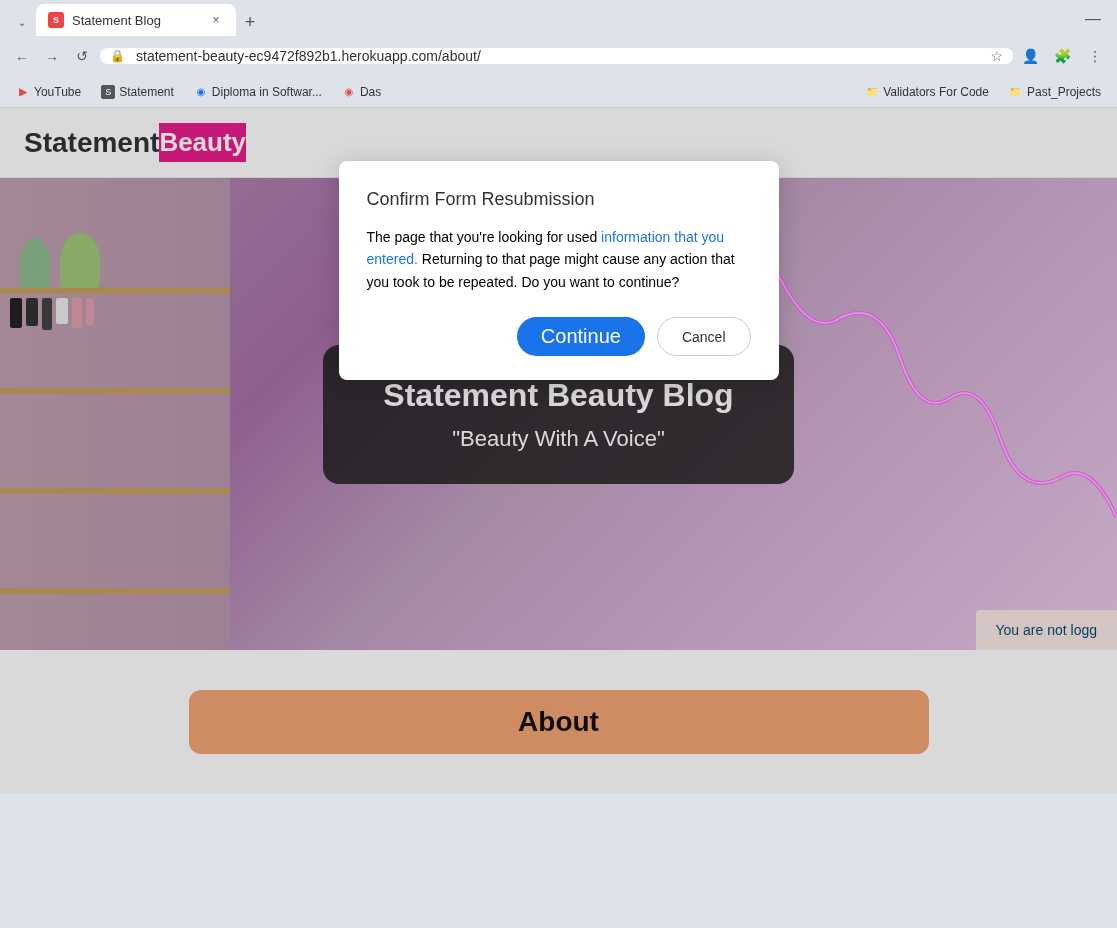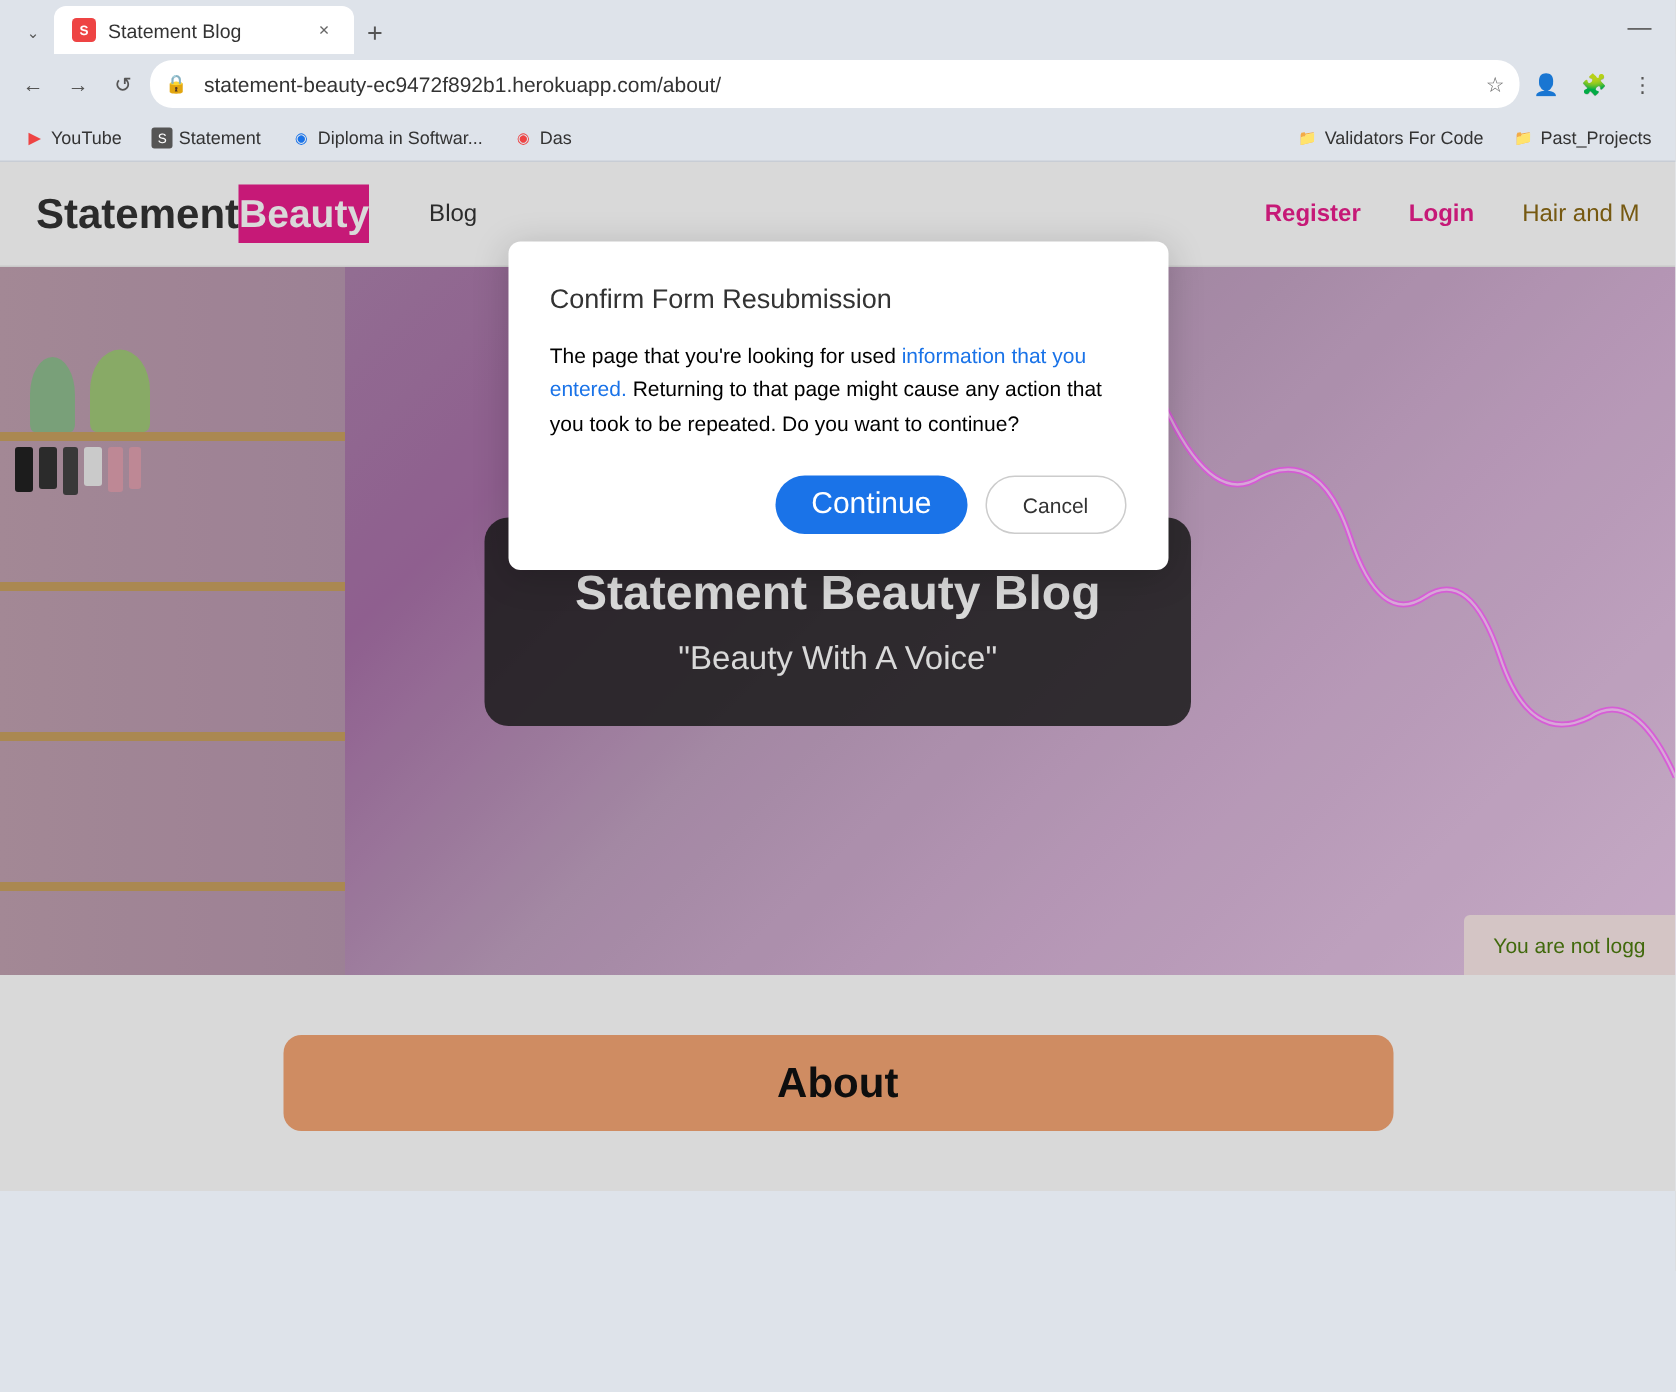--- a/index.html
+++ b/index.html
@@ -101,21 +101,21 @@
       border-radius: 50%;
       border: none;
       background: transparent;
       cursor: pointer;
       display: flex; align-items: center; justify-content: center;
       color: #555;
       font-size: 14px;
     }
     .address-input {
       flex: 1;
-      height: 32px;
+      height: 16px;
       border-radius: 15px;
       border: none;
       background: #fff;
       padding: 0 36px 0 36px;
       font-size: 14px;
       color: #333;
       outline: none;
     }
     .address-wrapper {
       flex: 1;
@@ -303,21 +303,21 @@
     }
 
     
     .not-logged-banner {
       position: absolute;
       bottom: 0;
       right: 0;
       background: #f9e8e8;
       padding: 12px 20px;
       font-size: 14px;
-      color: #4d7c0f;
+      color: #0c4a6e;
       border-radius: 4px 0 0 0;
     }
 
     
     .about-section {
       padding: 40px 24px;
       display: flex;
       justify-content: center;
     }
     .about-banner {
@@ -452,27 +452,20 @@
     </div>
   </div>
 </div>
 
 <div class="website">
 
   <div class="site-nav">
     <div class="site-logo">
       <span>Statement</span>
       <span class="logo-beauty">Beauty</span>
-    </div>
-    <div class="site-nav-links">
-      <a class="nav-link">Blog</a>
-      <div style="flex:1"></div>
-      <a class="nav-link-register">Register</a>
-      <a class="nav-link-login">Login</a>
-      <a class="nav-link-hair">Hair and M</a>
     </div>
   </div>
 
   <div class="hero">
     <div class="hero-bg"></div>
 
     <svg class="neon-wave" viewBox="0 0 1117 490" preserveAspectRatio="none">
       <path d="M 600 50 Q 650 120 700 80 Q 750 40 780 100 Q 810 160 840 140 Q 880 120 900 180 Q 920 240 950 220 Q 980 200 1000 260 Q 1020 320 1060 300 Q 1090 280 1117 340" stroke="#ff66ff" stroke-width="4" fill="none" opacity="0.9"></path>
       <path d="M 600 50 Q 650 120 700 80 Q 750 40 780 100 Q 810 160 840 140 Q 880 120 900 180 Q 920 240 950 220 Q 980 200 1000 260 Q 1020 320 1060 300 Q 1090 280 1117 340" stroke="white" stroke-width="1.5" fill="none" opacity="0.6"></path>
     </svg>

